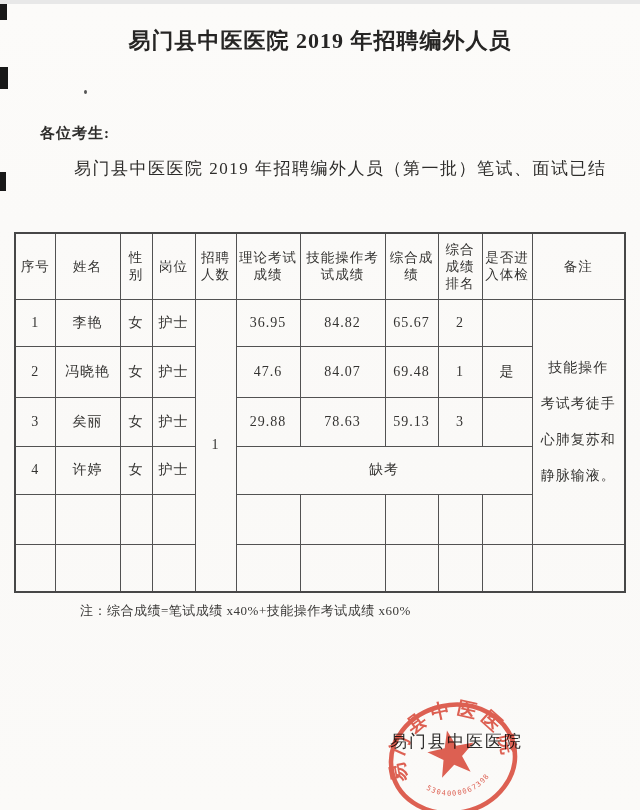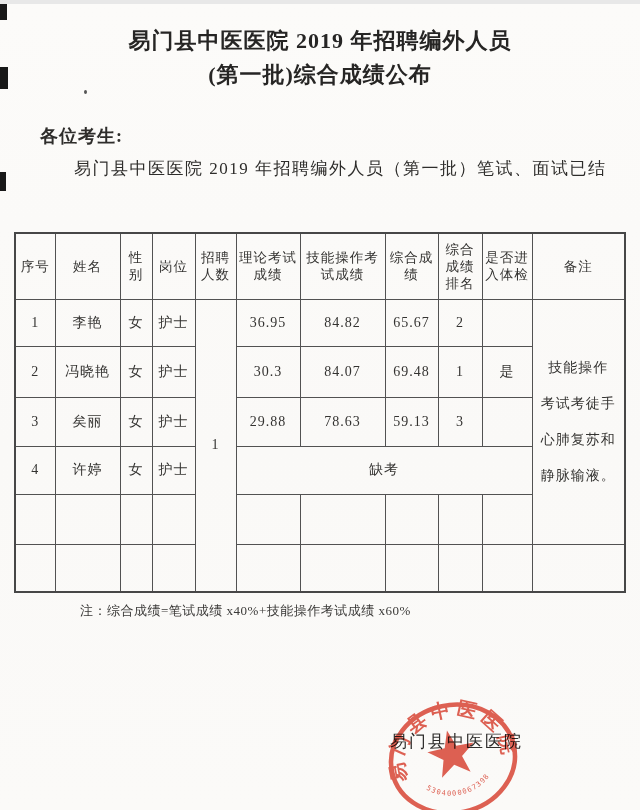--- a/index.html
+++ b/index.html
@@ -16,21 +16,21 @@
   #artifact-1{top:0;width:7px;height:16px;}
   #artifact-2{top:63px;width:8px;height:22px;}
   #artifact-3{top:168px;width:6px;height:19px;}
   #speck-1{position:absolute;left:84px;top:86px;width:3px;height:4px;background:#555;border-radius:50%;}
 
   #title{
     position:absolute;top:20px;left:0;width:100%;
     text-align:center;font-size:22px;font-weight:700;
     line-height:34px;letter-spacing:1px;color:#262524;
   }
-  #salutation{position:absolute;left:40px;top:120px;font-size:18px;font-weight:700;letter-spacing:1px;}
+  #salutation{position:absolute;left:40px;top:120px;font-size:15px;font-weight:700;letter-spacing:1px;}
   #body-line1{position:absolute;left:74px;top:153px;font-size:17px;letter-spacing:1.5px;}
   #body-line2{position:absolute;left:33px;top:180px;font-size:17px;letter-spacing:1.5px;}
 
   #results-table{
     position:absolute;left:14px;top:228px;
     border-collapse:collapse;table-layout:fixed;width:612px;
     background:transparent;
   }
   #results-table th,#results-table td{
     border:1px solid #525252;
@@ -65,21 +65,20 @@
 
 <div id="page">
 
   <div id="artifact-1" class="artifact"></div>
   <div id="artifact-2" class="artifact"></div>
   <div id="artifact-3" class="artifact"></div>
   <div id="speck-1"></div>
 
   <div id="title">
     <div>易门县中医医院 2019 年招聘编外人员</div>
-    <div>(第一批)综合成绩公布</div>
   </div>
 
   <div id="salutation">各位考生:</div>
   <div id="body-line1">易门县中医医院 2019 年招聘编外人员（第一批）笔试、面试已结</div>
 
   <table id="results-table">
     <colgroup>
       <col style="width:40px">
         <col style="width:65px">
         <col style="width:32px">
@@ -120,21 +119,21 @@
       <td rowspan="5" class="remark-cell">技能操作
 考试考徒手
 心肺复苏和
 静脉输液。</td>
     </tr>
     <tr style="height:51px">
       <td>2</td>
       <td class="name-cell">冯晓艳</td>
       <td>女</td>
       <td>护士</td>
-      <td class="score-cell">30.3</td>
+      <td class="score-cell">47.6</td>
       <td class="score-cell">84.07</td>
       <td class="score-cell">69.48</td>
       <td>1</td>
       <td>是</td>
     </tr>
     <tr style="height:49px">
       <td>3</td>
       <td class="name-cell">矣丽</td>
       <td>女</td>
       <td>护士</td>

